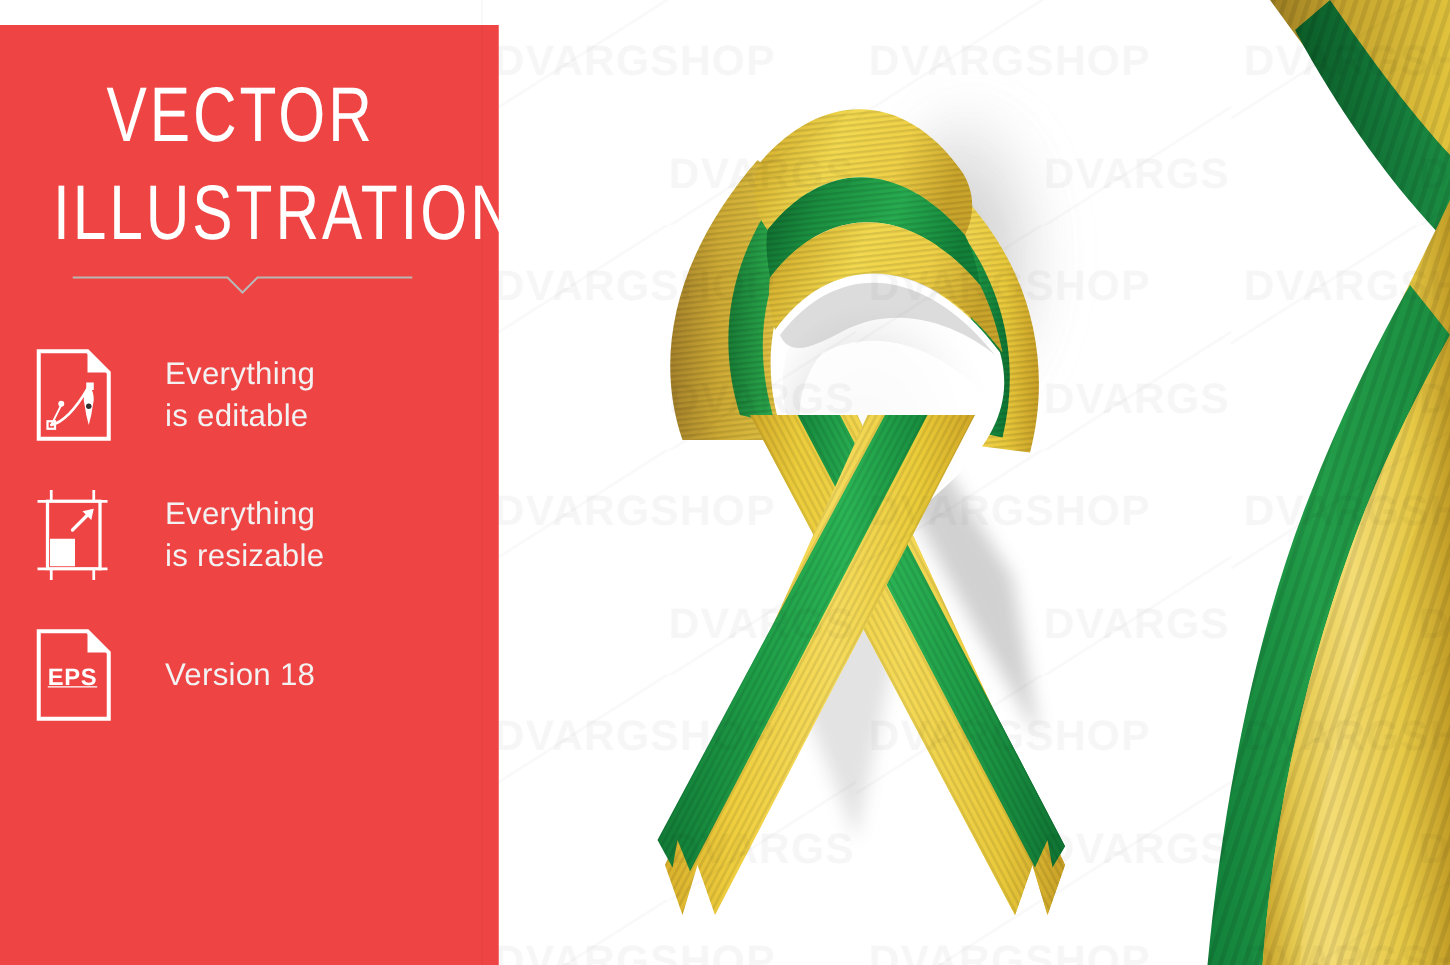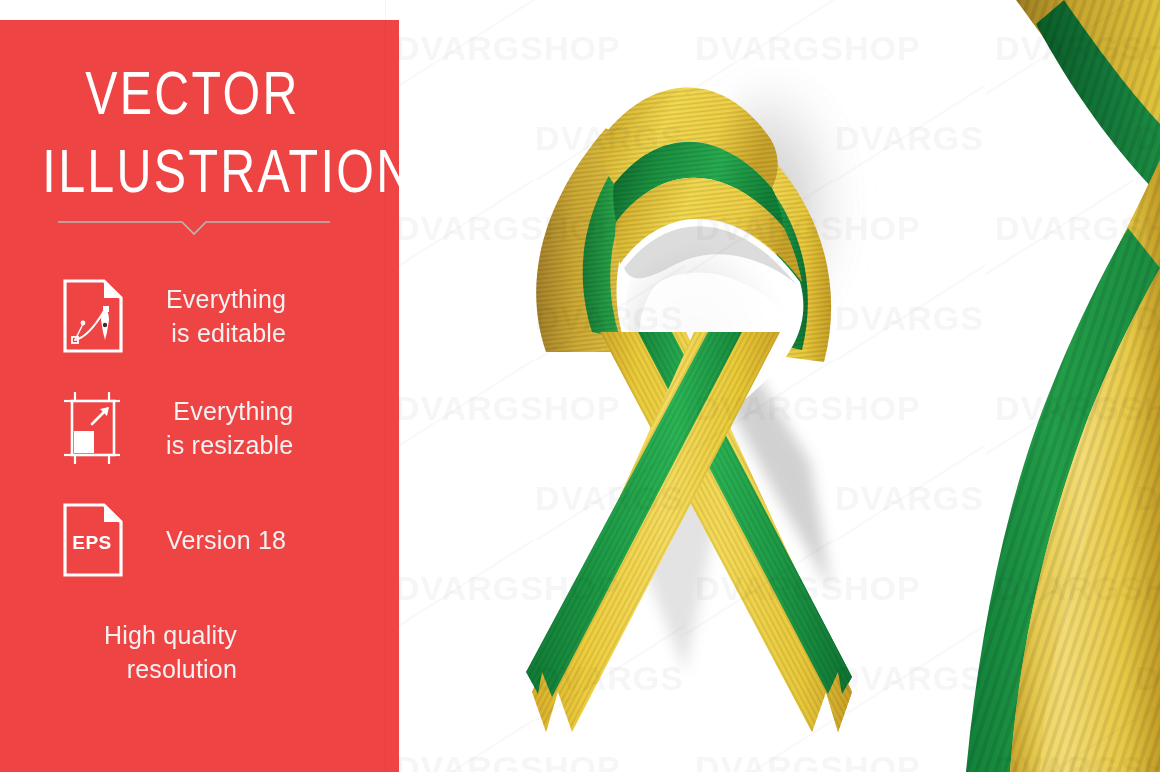--- a/index.html
+++ b/index.html
@@ -65,22 +65,21 @@
     position: absolute;
     left: 0; top: 240px;
     width: 385px;
   }
 
   .feature-row {
     position: relative;
     display: flex;
     align-items: center;
     height: 112px;
-    padding-left: 62px;
-    text-align: right;
+    padding-left: 28px;
   }
 
   .feature-icon {
     width: 62px;
     height: 76px;
     flex: 0 0 62px;
     position: relative;
   }
 
   .feature-text {
@@ -100,20 +99,21 @@
     width: 100%; height: 100%;
     display: flex;
     align-items: center;
     justify-content: center;
     color: #ffffff;
     font-size: 19px;
     font-weight: 700;
     letter-spacing: 0.5px;
     padding-top: 6px;
     padding-right: 2px;
+    text-decoration: underline;
   }
 
   
   #artwork {
     position: absolute;
     left: 385px; top: 0;
     width: 775px;
     height: 772px;
     background: #ffffff;
     overflow: hidden;
@@ -449,20 +449,18 @@
           <svg viewBox="0 0 62 76" width="62" height="76">
             <path d="M3,3 L42,3 L59,20 L59,73 L3,73 Z" fill="none" stroke="#ffffff" stroke-width="3.2"></path>
             <path d="M42,3 L42,20 L59,20 Z" fill="#ffffff"></path>
           </svg>
           <span class="doc-label">EPS</span>
         </div>
         <div class="feature-text">Version 18</div>
       </div>
 
       <div class="feature-row">
-        <div class="feature-text">High quality
-resolution</div>
       </div>
 
     </div>
   </div>
 
 </div>
 
 </body></html>

